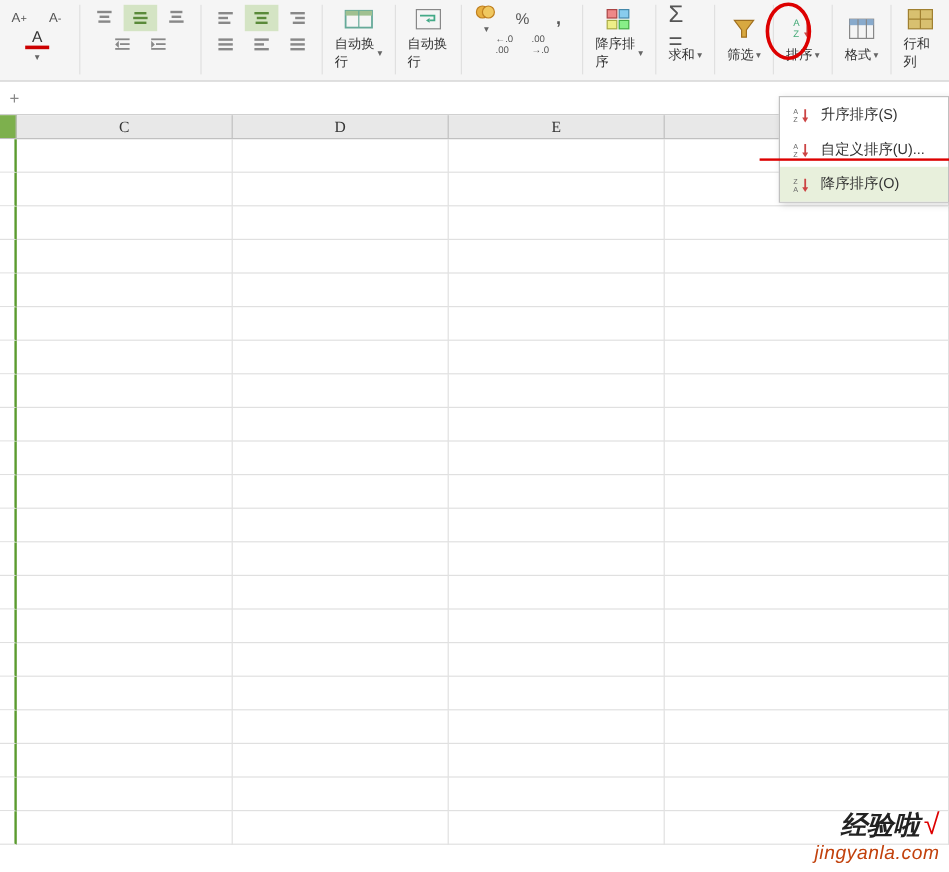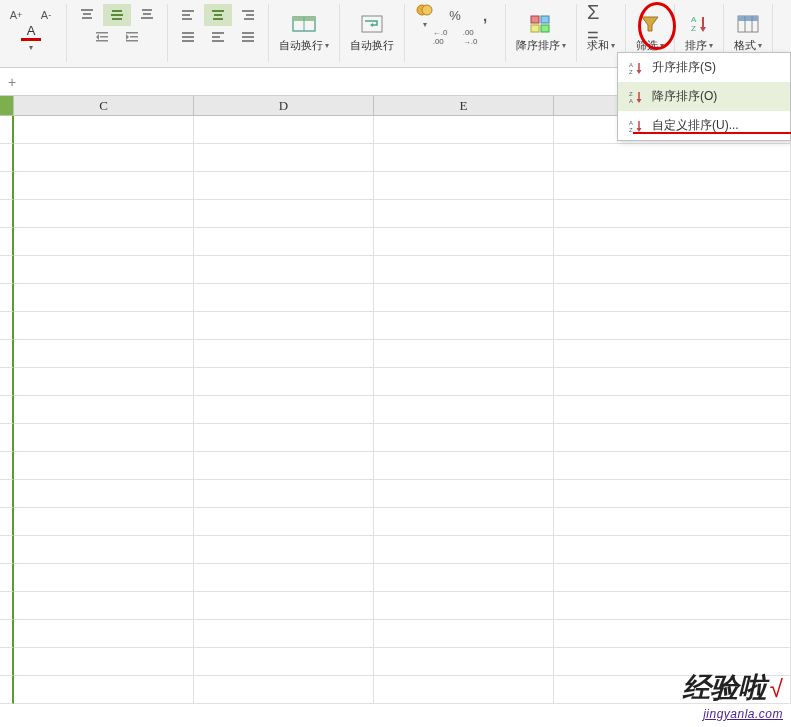--- a/index.html
+++ b/index.html
@@ -32,30 +32,30 @@
     
     .grid { position: relative; }
     .grid-row { height: 28px; display: flex; }
     .cell { border-right: 1px solid #e0e0e0; border-bottom: 1px solid #e0e0e0; }
     .cell.cA { width: 14px; background: #fff; border-right: 2px solid #5b9b2f; }
     .cell.cC { width: 180px; }
     .cell.cD { width: 180px; }
     .cell.cE { width: 180px; }
     .cell.cF { width: 237px; }
     
-    .dropdown-menu { position: absolute; top: 52px; right: 0; width: 174px; background: #fff; border: 1px solid #c0c0c0; box-shadow: 2px 2px 6px rgba(0,0,0,0.15); z-index: 10; }
+    .dropdown-menu { position: absolute; top: 80px; right: 0; width: 142px; background: #fff; border: 1px solid #c0c0c0; box-shadow: 2px 2px 6px rgba(0,0,0,0.15); z-index: 10; }
     .menu-item { display: flex; align-items: center; padding: 6px 10px; gap: 8px; cursor: pointer; font-size: 12px; color: #333; }
     .menu-item.hl { background: #e8f0dc; }
     .menu-item .micon { width: 16px; height: 16px; display: flex; align-items: center; justify-content: center; }
     .red-underline { position: absolute; top: 132px; right: 0; width: 158px; height: 2px; background: #d00; z-index: 11; }
     
     .watermark { position: absolute; bottom: 6px; right: 8px; text-align: right; pointer-events: none; }
-    .wm-main { font-size: 28px; font-weight: bold; color: #222; font-style: italic; }
+    .wm-main { font-size: 22px; font-weight: bold; color: #222; font-style: italic; }
     .wm-check { color: #d00; font-size: 24px; }
-    .wm-sub { font-size: 12px; color: #4c1d95; font-style: italic; letter-spacing: 0.5px; text-decoration: underline; }
+    .wm-sub { font-size: 16px; color: #c2410c; font-style: italic; letter-spacing: 0.5px; }
   </style>
 </head>
 <body>
 
 <div class="ribbon">
 
   <div class="ribbon-group" style="padding-left:2px;">
     <div class="ribbon-row">
       <div class="rb-btn small">
         <span class="icon-box" style="font-size:11px;color:#555;">A<sup>+</sup></span>
@@ -312,58 +312,72 @@
             <line x1="17" y1="3" x2="17" y2="19" stroke="#888"></line>
           </svg>
         </span>
       <span class="rb-label">
           <span>格式</span>
           <span class="drop-arrow">▾</span>
         </span>
     </div>
   </div>
 
+  <div class="ribbon-group" style="border-right:none;">
+    <div class="rb-btn large">
+      <span class="icon-box lg">
+          <svg width="26" height="22">
+            <rect x="3" y="3" width="20" height="16" fill="#d8c070" stroke="#a08030"></rect>
+            <line x1="3" y1="11" x2="23" y2="11" stroke="#a08030"></line>
+            <line x1="13" y1="3" x2="13" y2="19" stroke="#a08030"></line>
+          </svg>
+        </span>
+      <span class="rb-label">
+          <span>行和列</span>
+        </span>
+    </div>
+  </div>
 
   <div class="sort-highlight"></div>
 </div>
 
 <div class="dropdown-menu">
   <div class="menu-item">
     <span class="micon">
         <svg width="14" height="14">
           <text x="0" y="6" font-size="6" fill="#666">A</text>
           <text x="0" y="13" font-size="6" fill="#666">Z</text>
           <line x1="10" y1="2" x2="10" y2="10" stroke="#c44" stroke-width="1.5"></line>
           <polygon points="10,13 7.5,9 12.5,9" fill="#c44"></polygon>
         </svg>
       </span>
     <span>升序排序(S)</span>
   </div>
+  <div class="menu-item">
+    <span class="micon">
+        <svg width="14" height="14">
+          <text x="0" y="6" font-size="6" fill="#666">A</text>
+          <text x="0" y="13" font-size="6" fill="#666">Z</text>
+          <line x1="10" y1="2" x2="10" y2="10" stroke="#c44" stroke-width="1.5"></line>
+          <polygon points="10,13 7.5,9 12.5,9" fill="#c44"></polygon>
+        </svg>
+      </span>
+    <span>自定义排序(U)...</span>
+  </div>
   <div class="menu-item hl">
     <span class="micon">
         <svg width="14" height="14">
           <text x="0" y="6" font-size="6" fill="#666">Z</text>
           <text x="0" y="13" font-size="6" fill="#666">A</text>
           <line x1="10" y1="2" x2="10" y2="10" stroke="#c44" stroke-width="1.5"></line>
           <polygon points="10,13 7.5,9 12.5,9" fill="#c44"></polygon>
         </svg>
       </span>
     <span>降序排序(O)</span>
   </div>
-  <div class="menu-item">
-    <span class="micon">
-        <svg width="14" height="14">
-          <text x="0" y="6" font-size="6" fill="#666">A</text>
-          <text x="0" y="13" font-size="6" fill="#666">Z</text>
-          <line x1="10" y1="2" x2="10" y2="10" stroke="#c44" stroke-width="1.5"></line>
-          <polygon points="10,13 7.5,9 12.5,9" fill="#c44"></polygon>
-        </svg>
-      </span>
-    <span>自定义排序(U)...</span>
-  </div>
 </div>
 <div class="red-underline"></div>
 
 <div class="formula-bar">
   <span class="fx-plus">+</span>
 </div>
 
 <div class="col-headers">
   <div class="col-h cA"></div>
   <div class="col-h cC">C</div>

